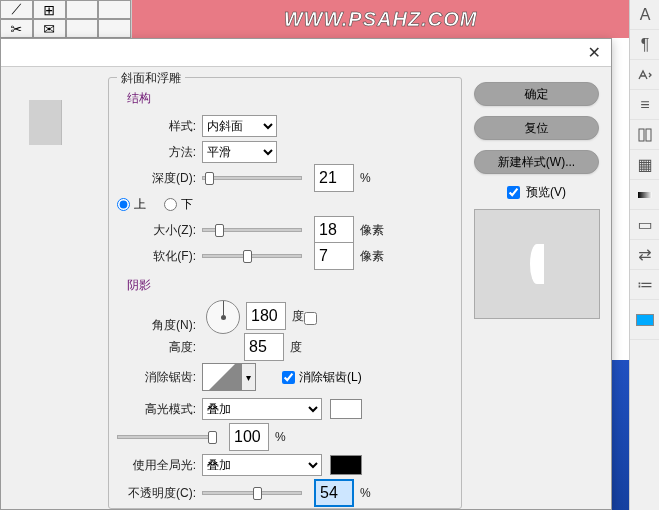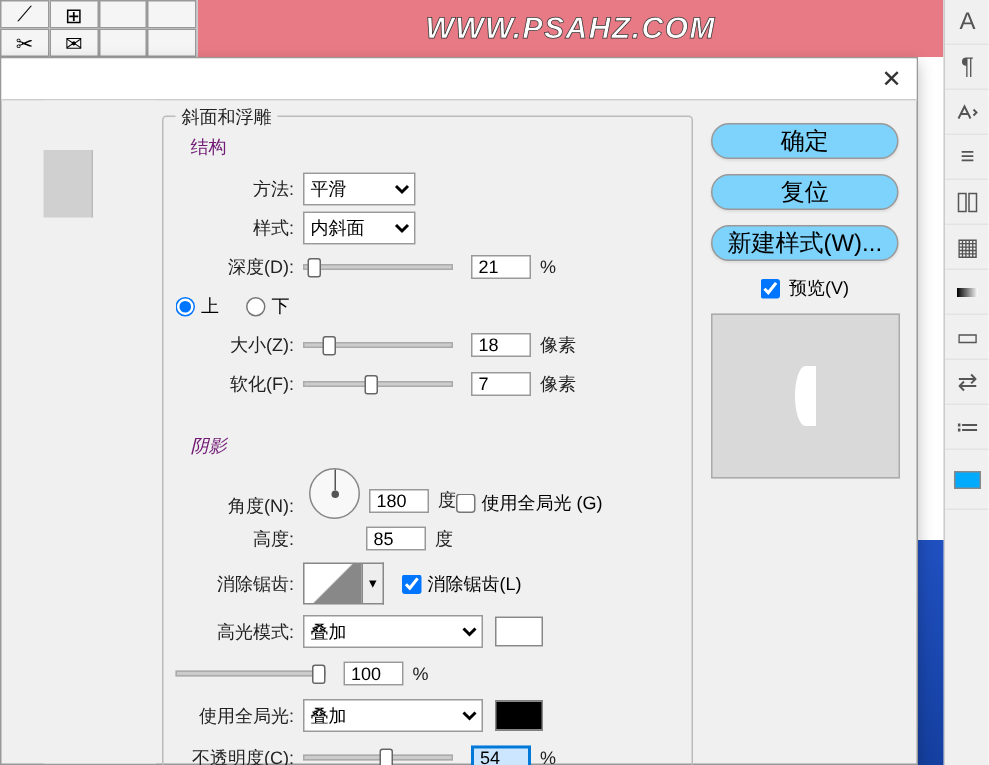--- a/index.html
+++ b/index.html
@@ -39,21 +39,21 @@
 .right-col { width: 145px; padding: 15px 12px 8px 8px; }
 
 
 .field { border: 1px solid #bbb; border-radius: 3px; padding: 10px 8px 2px 8px; margin-bottom: 6px; position: relative; }
 .field > .legend { position: absolute; top: -8px; left: 8px; background: #f0f0f0; padding: 0 4px; font-size: 12px; color: #222; }
 .subhead { font-size: 12px; color: #701a75; margin: 2px 0 6px 10px; }
 
 .row { display: flex; align-items: center; height: 26px; }
 .lbl { width: 85px; text-align: right; padding-right: 6px; color: #222; }
 .sel { height: 22px; font-size: 12px; border: 1px solid #999; background: #fff; }
-.num { width: 40px; height: 16px; border: 1px solid #999; font-size: 12px; padding: 0 4px; text-align: left; background: #fff; }
+.num { width: 40px; height: 28px; border: 1px solid #999; font-size: 16px; padding: 0 4px; text-align: left; background: #fff; }
 .num.active { border: 2px solid #0078d7; background: #cde6ff; }
 .unit { margin-left: 6px; color: #222; }
 .slider { flex: 0 0 100px; height: 4px; background: #ccc; position: relative; margin-right: 12px; border:1px solid #aaa;}
 .slider .thumb { position: absolute; top: -5px; width: 9px; height: 13px; background: #fff; border: 1px solid #666; border-radius: 2px; }
 
 .radio-row { display: flex; align-items: center; gap: 18px; }
 .radio-row label { display: flex; align-items: center; gap: 4px; }
 input[type=radio], input[type=checkbox] { width: 13px; height: 13px; }
 
 .angle-circle { width: 34px; height: 34px; border: 1px solid #888; border-radius: 50%; position: relative; background: #f8f8f8; margin-left: 4px; }
@@ -61,21 +61,21 @@
 .angle-circle::before { content: ''; position: absolute; width: 1px; height: 14px; background: #555; top: 14px; left: 16px; transform-origin: top; transform: rotate(180deg); }
 
 .contour-swatch { width: 40px; height: 28px; background: linear-gradient(135deg, #fff 0%, #fff 49%, #888 51%, #888 100%); border: 1px solid #888; display:inline-block;}
 .contour-dd { width: 14px; height: 28px; border: 1px solid #888; border-left: none; display: inline-flex; align-items: center; justify-content: center; font-size: 10px; background:#eee;}
 
 .color-swatch { width: 32px; height: 20px; border: 1px solid #888; display: inline-block; margin-left: 8px; }
 .white-sw { background: #fff; }
 .black-sw { background: #000; }
 
 
-.btn { width: 100%; height: 24px; background: #7dd3fc; border: 1px solid #999; border-radius: 12px; font-size: 16px; margin-bottom: 10px; cursor: pointer; box-shadow: 0 1px 2px rgba(0,0,0,0.1); }
+.btn { width: 100%; height: 24px; background: #a3a3a3; border: 1px solid #999; border-radius: 12px; font-size: 12px; margin-bottom: 10px; cursor: pointer; box-shadow: 0 1px 2px rgba(0,0,0,0.1); }
 .preview-box { width: 126px; height: 110px; background: #d9d9d9; border: 1px solid #aaa; margin-top: 8px; position: relative; display:flex; align-items:center; justify-content:center;}
 .preview-blob { width: 14px; height: 40px; background: #fff; border-radius: 50% 0 0 50%/50%; transform:rotate(0deg);}
 .check-row { display: flex; align-items: center; gap: 6px; font-size: 12px; margin-bottom: 6px; justify-content:center;}
 </style>
 </head>
 <body>
 
 <div class="bg-top">
   <div class="bg-toolbar-left">
     <div class="toolrow">
@@ -170,26 +170,26 @@
       <div style="height:33px;"></div>
       <div class="left-gray"></div>
     </div>
 
     <div class="center-col">
       <div class="field">
         <span class="legend">斜面和浮雕</span>
         <div class="subhead">结构</div>
 
         <div class="row">
+          <span class="lbl">样式:</span>
+          <select class="sel" style="width:75px;"><option>内斜面</option></select>
+        </div>
+        <div class="row">
           <span class="lbl">方法:</span>
           <select class="sel" style="width:75px;"><option>平滑</option></select>
-        </div>
-        <div class="row">
-          <span class="lbl">样式:</span>
-          <select class="sel" style="width:75px;"><option>内斜面</option></select>
         </div>
         <div class="row">
           <span class="lbl">深度(D):</span>
           <div class="slider">
               <div class="thumb" style="left:2px;"></div>
             </div>
           <input class="num" value="21" style="">
           <span class="unit">%</span>
         </div>
         <div class="row">
@@ -214,55 +214,54 @@
         </div>
         <div class="row">
           <span class="lbl">软化(F):</span>
           <div class="slider">
               <div class="thumb" style="left:40px;"></div>
             </div>
           <input class="num" value="7" style="">
           <span class="unit">像素</span>
         </div>
 
-        <div class="subhead" style="margin-top:20px;font-style:italic;">阴影</div>
+        <div class="subhead" style="margin-top:8px;">阴影</div>
 
         <div style="display:flex; align-items:flex-start;">
           <div style="flex:0 0 85px;"></div>
           <div style="display:flex; align-items:center; gap:8px;">
           </div>
         </div>
 
         <div class="row" style="height:auto; align-items:flex-end;">
           <span class="lbl">角度(N):</span>
           <div class="angle-circle"></div>
           <div style="display:flex; flex-direction:row; margin-left:6px;">
             <div style="display:flex; align-items:center; margin-bottom:4px;">
               <input class="num" value="180" style="">
               <span class="unit">度</span>
             </div>
             <label style="display:flex;align-items:center;gap:4px;">
                 <input type="checkbox" style=""> 
-                <span>使用全局光 (G)</span>
               </label>
           </div>
         </div>
 
         <div class="row">
           <span class="lbl">高度:</span>
           <div style="width:42px;"></div>
           <input class="num" value="85" style="">
           <span class="unit">度</span>
         </div>
 
         <div class="row" style="height:34px;">
           <span class="lbl">消除锯齿:</span>
           <span class="contour-swatch"></span>
             <span class="contour-dd">▾</span>
-          <label style="margin-left:12px; display:flex; align-items:center; gap:4px;">
+          <label style="margin-left:26px; display:flex; align-items:center; gap:4px;">
               <input type="checkbox" checked="" style=""> 
               <span>消除锯齿(L)</span>
             </label>
         </div>
 
         <div class="row" style="height:30px;">
           <span class="lbl">高光模式:</span>
           <select class="sel" style="width:120px;"><option>叠加</option></select>
           <span class="color-swatch white-sw"></span>
         </div>

